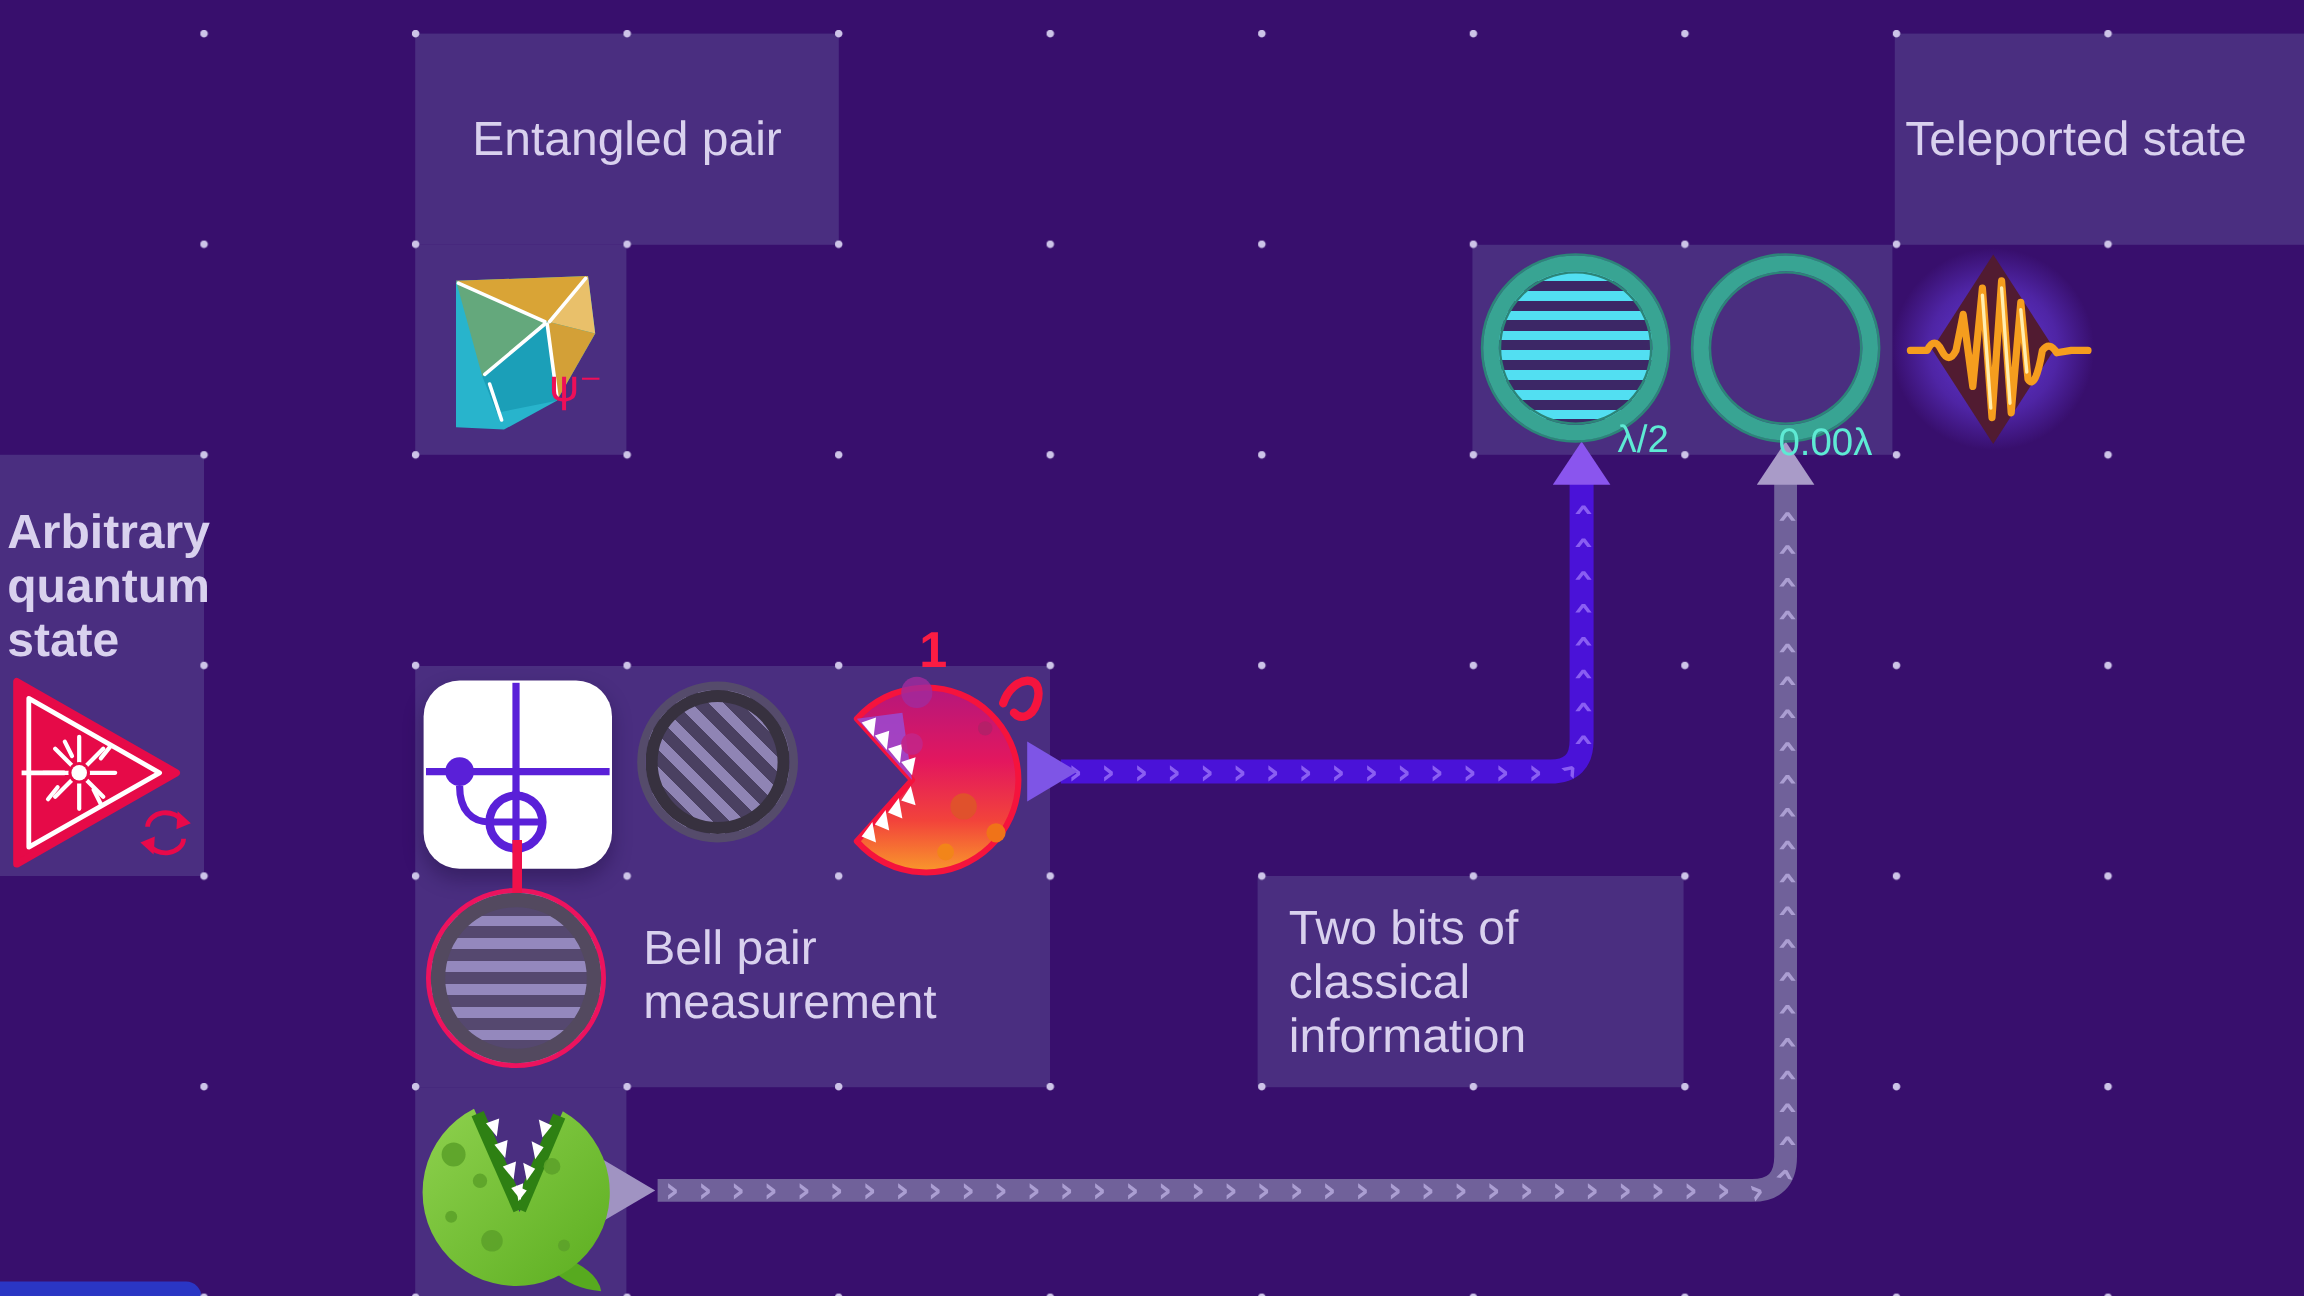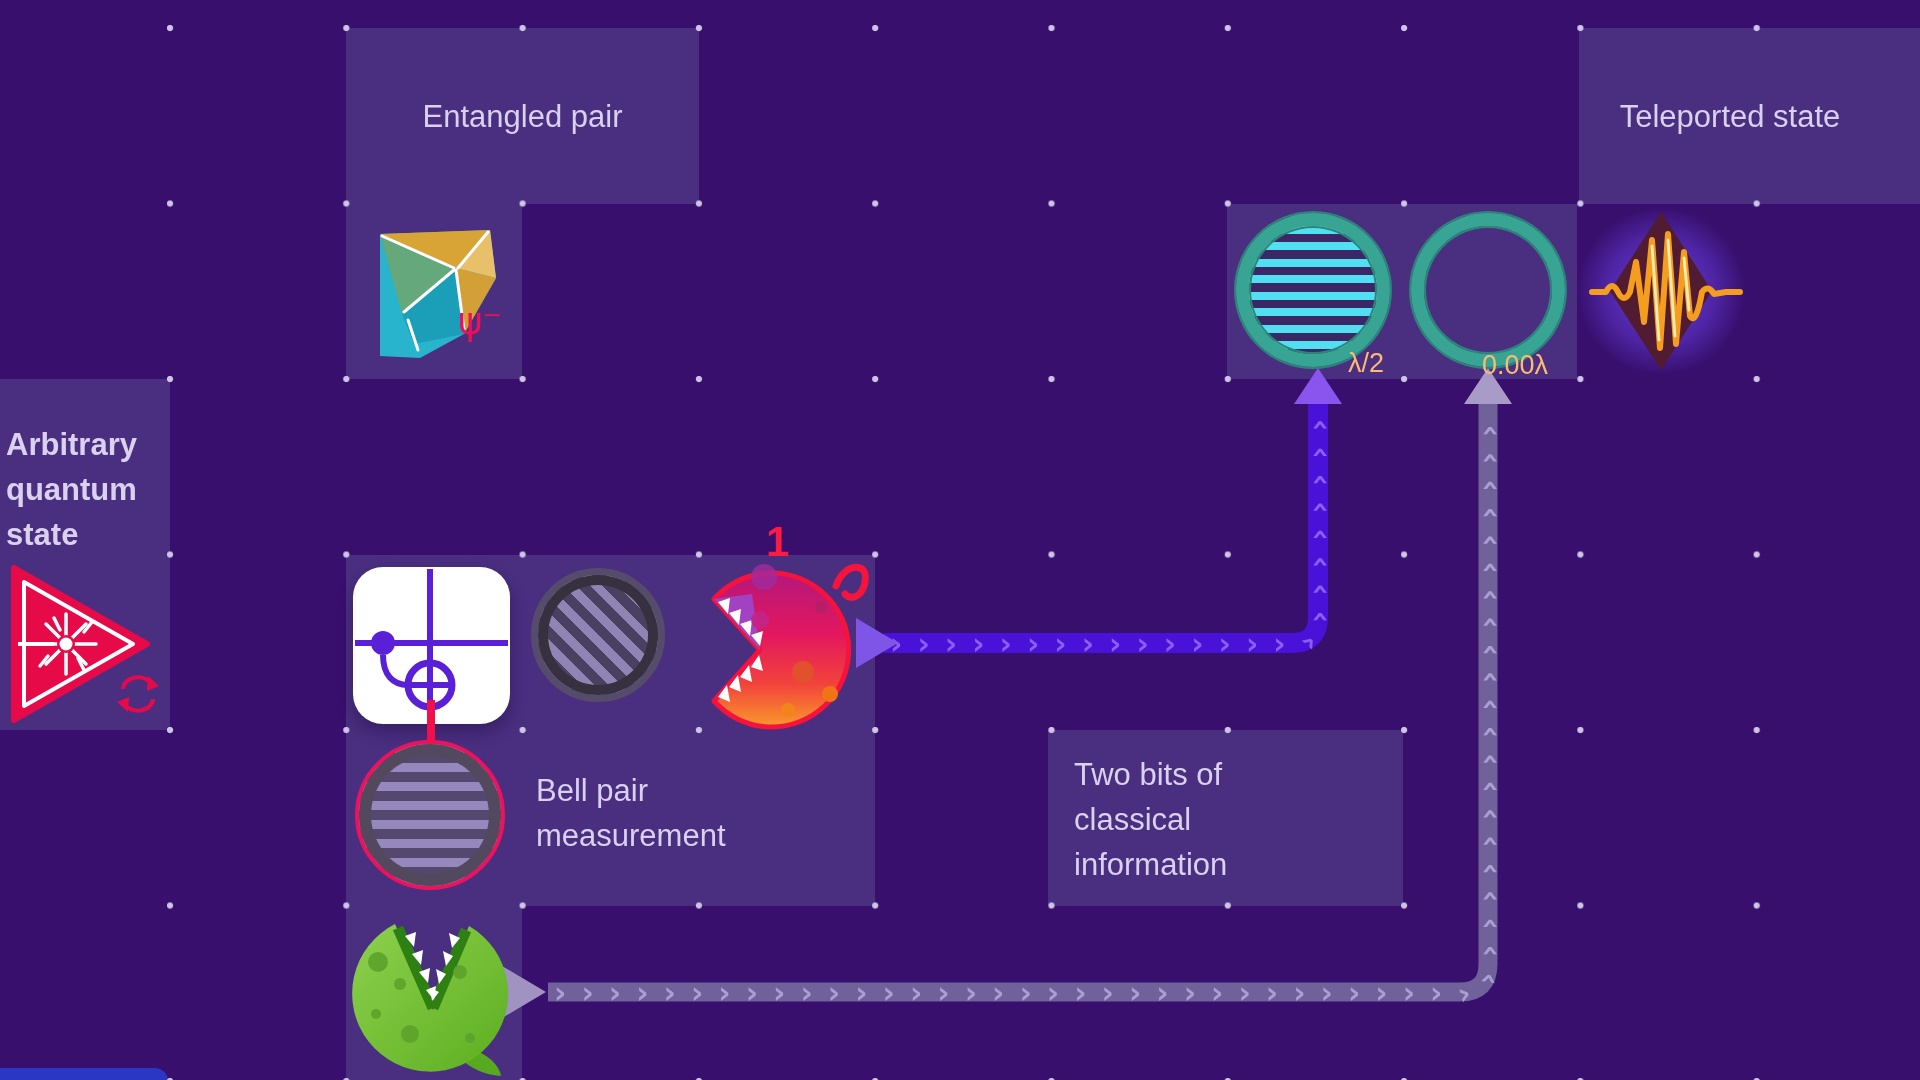--- a/index.html
+++ b/index.html
@@ -4,23 +4,23 @@
 <style>
   html,body{margin:0;padding:0;background:#1c0838;}
   #stage{position:relative;width:1920px;height:1080px;overflow:hidden;
          background:#380f6d;font-family:"Liberation Sans",sans-serif;}
   
   .hl{position:absolute;background:#4a2e80;z-index:1;}
   
   #dots{position:absolute;left:0;top:0;width:100%;height:100%;z-index:4;pointer-events:none;
         background-image:radial-gradient(circle at 3px 3px,#cdc4e8 0 2.7px,rgba(0,0,0,0) 3.6px);
         background-size:176.3px 175.5px;background-position:167px 25px;}
-  .label{position:absolute;color:#d9d1ee;font-size:31px;line-height:45px;z-index:6;font-weight:400;}
+  .label{position:absolute;color:#d9d1ee;font-size:40px;line-height:45px;z-index:6;font-weight:400;}
   .label.center{display:flex;align-items:center;justify-content:center;text-align:center;}
-  .cyan{position:absolute;color:#fdba74;font-size:27px;z-index:7;}
+  .cyan{position:absolute;color:#5eead4;font-size:32px;z-index:7;}
   .icon{position:absolute;z-index:5;}
   svg{display:block;overflow:visible;}
   text.chev{font-family:"DejaVu Sans",sans-serif;font-size:30px;font-weight:bold;letter-spacing:15px;}
   
   .plate{position:absolute;border-radius:50%;box-sizing:border-box;z-index:5;}
   #waveplate-half{left:1236px;top:213px;width:154px;height:154px;border:13px solid #38a493;
      box-shadow:0 0 0 2px #2c8578, inset 0 0 0 2px #2c8578;
      background:repeating-linear-gradient(180deg,#52dff2 0 8px,#3c2766 8px 16.5px);}
   #waveplate-zero{left:1411px;top:213px;width:154px;height:154px;border:13px solid #38a493;
      box-shadow:0 0 0 2px #2c8578, inset 0 0 0 2px #2c8578;background:transparent;}

